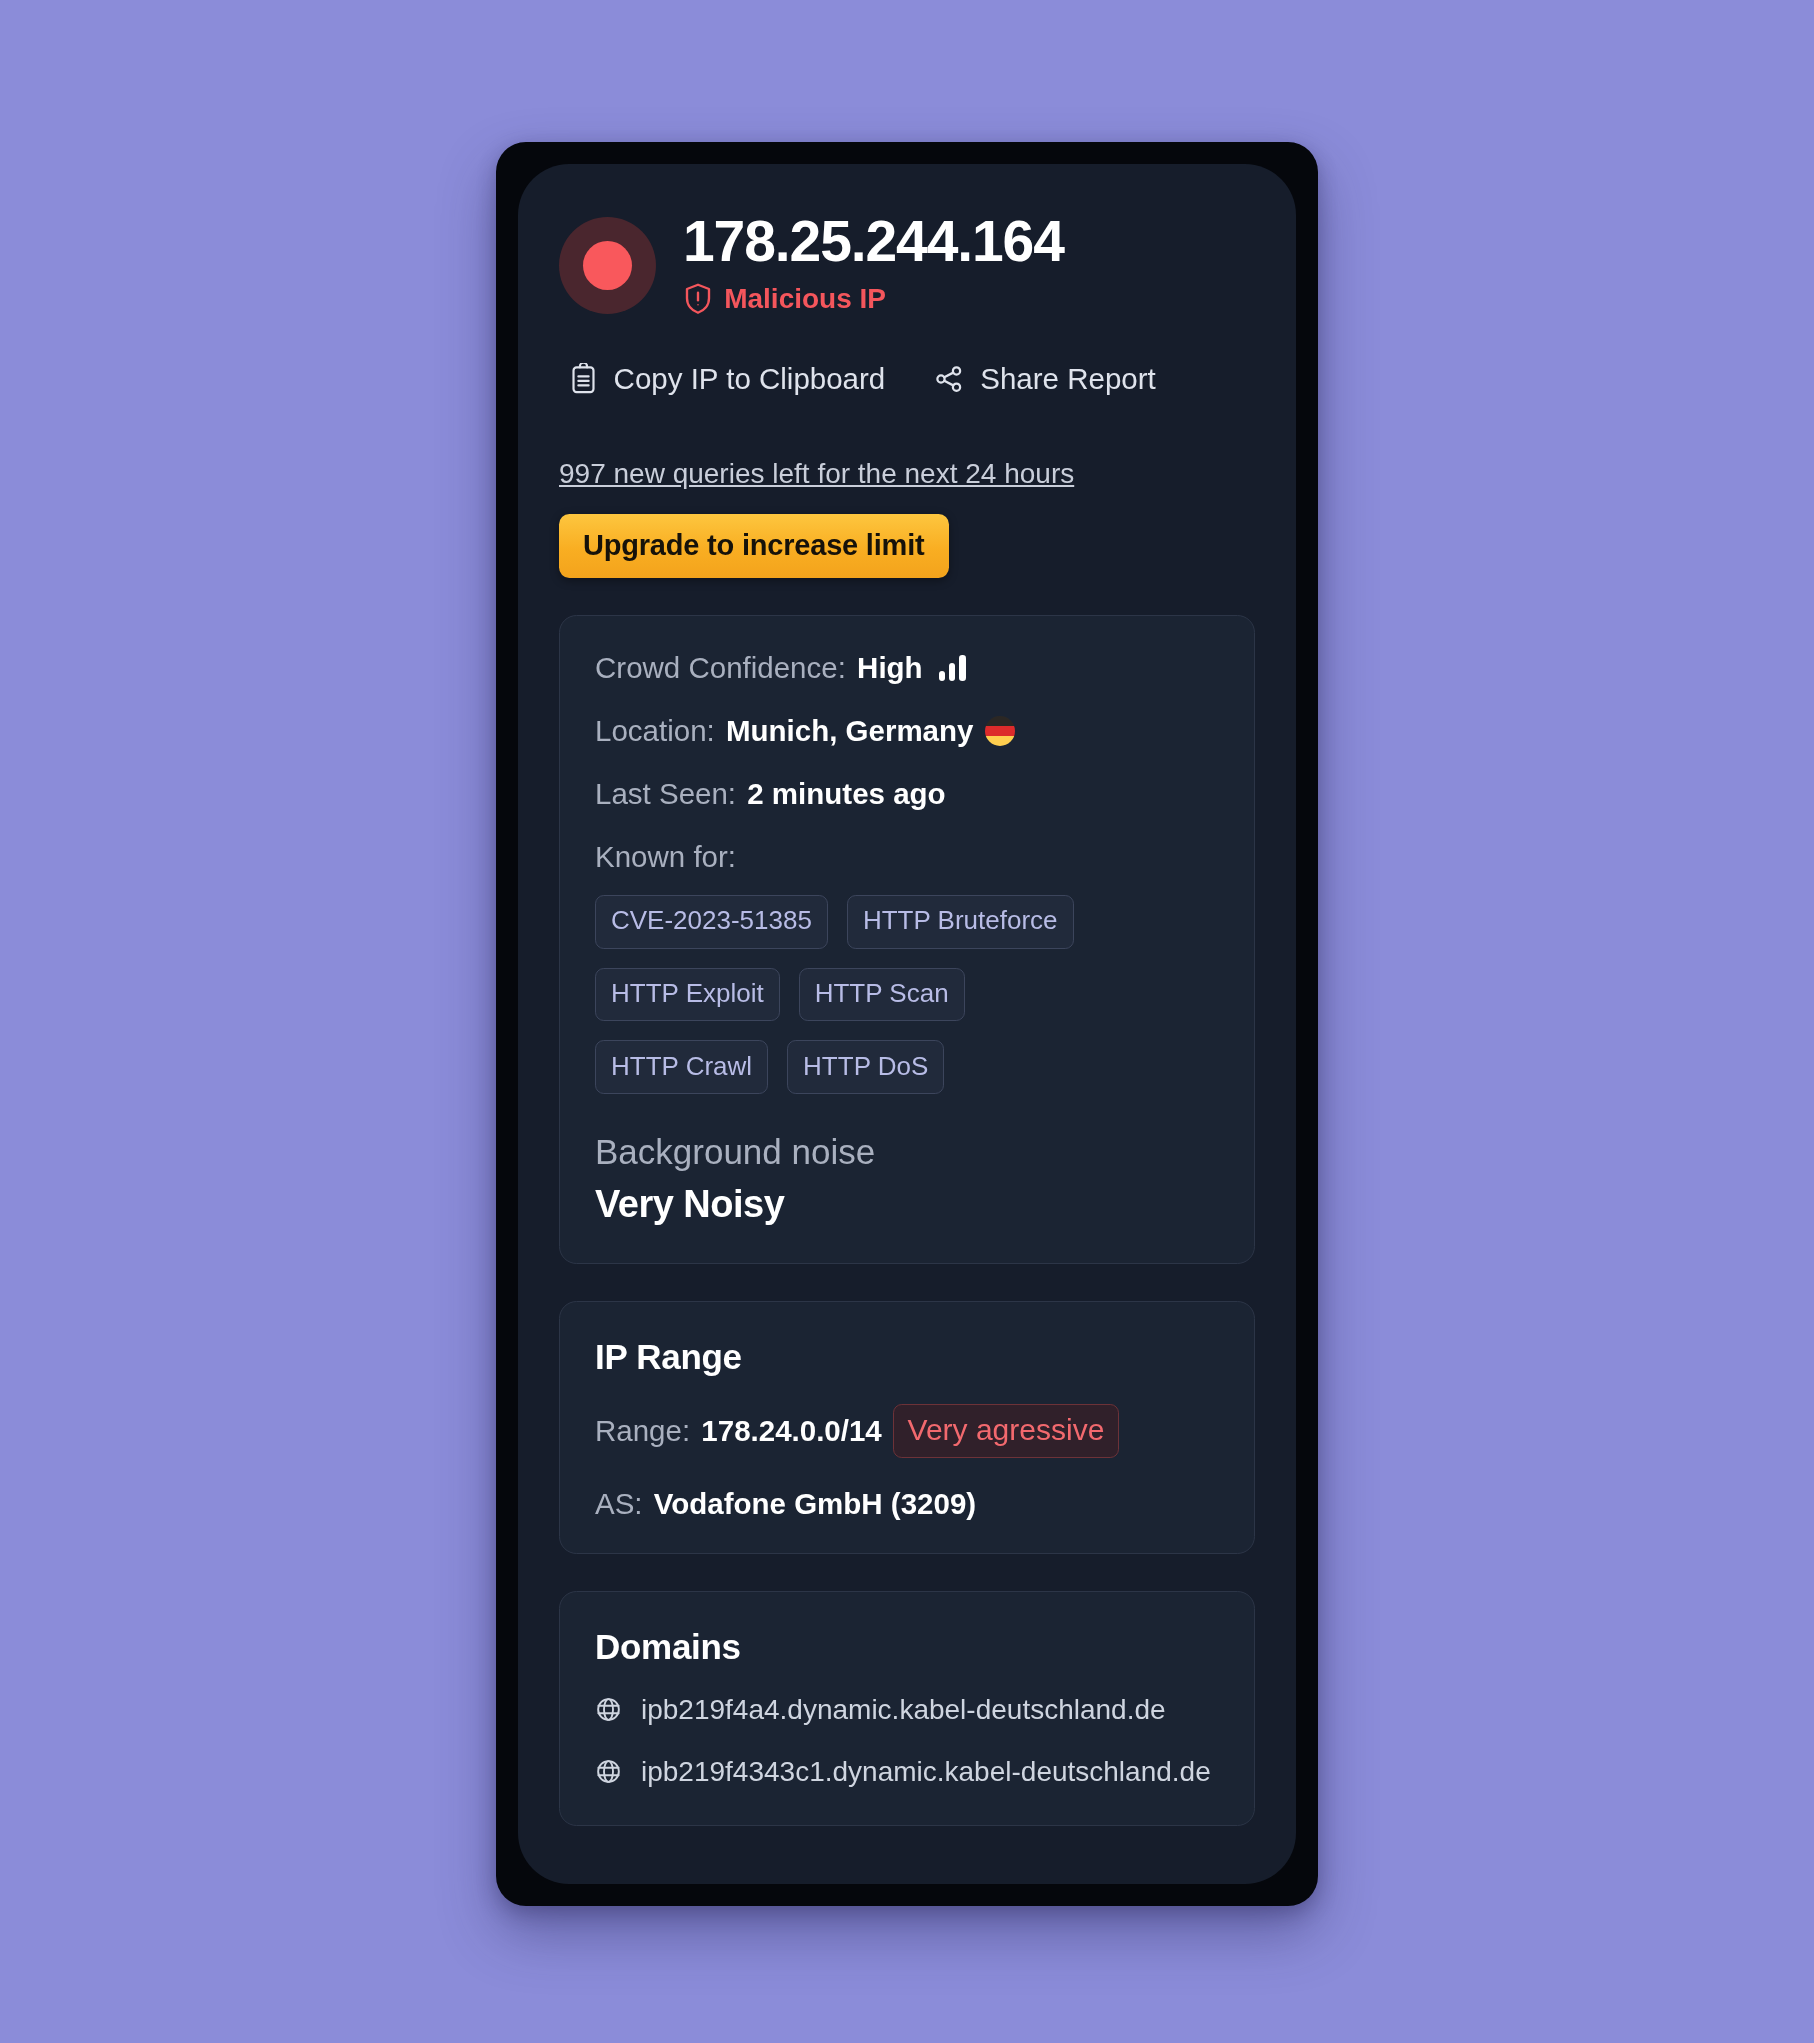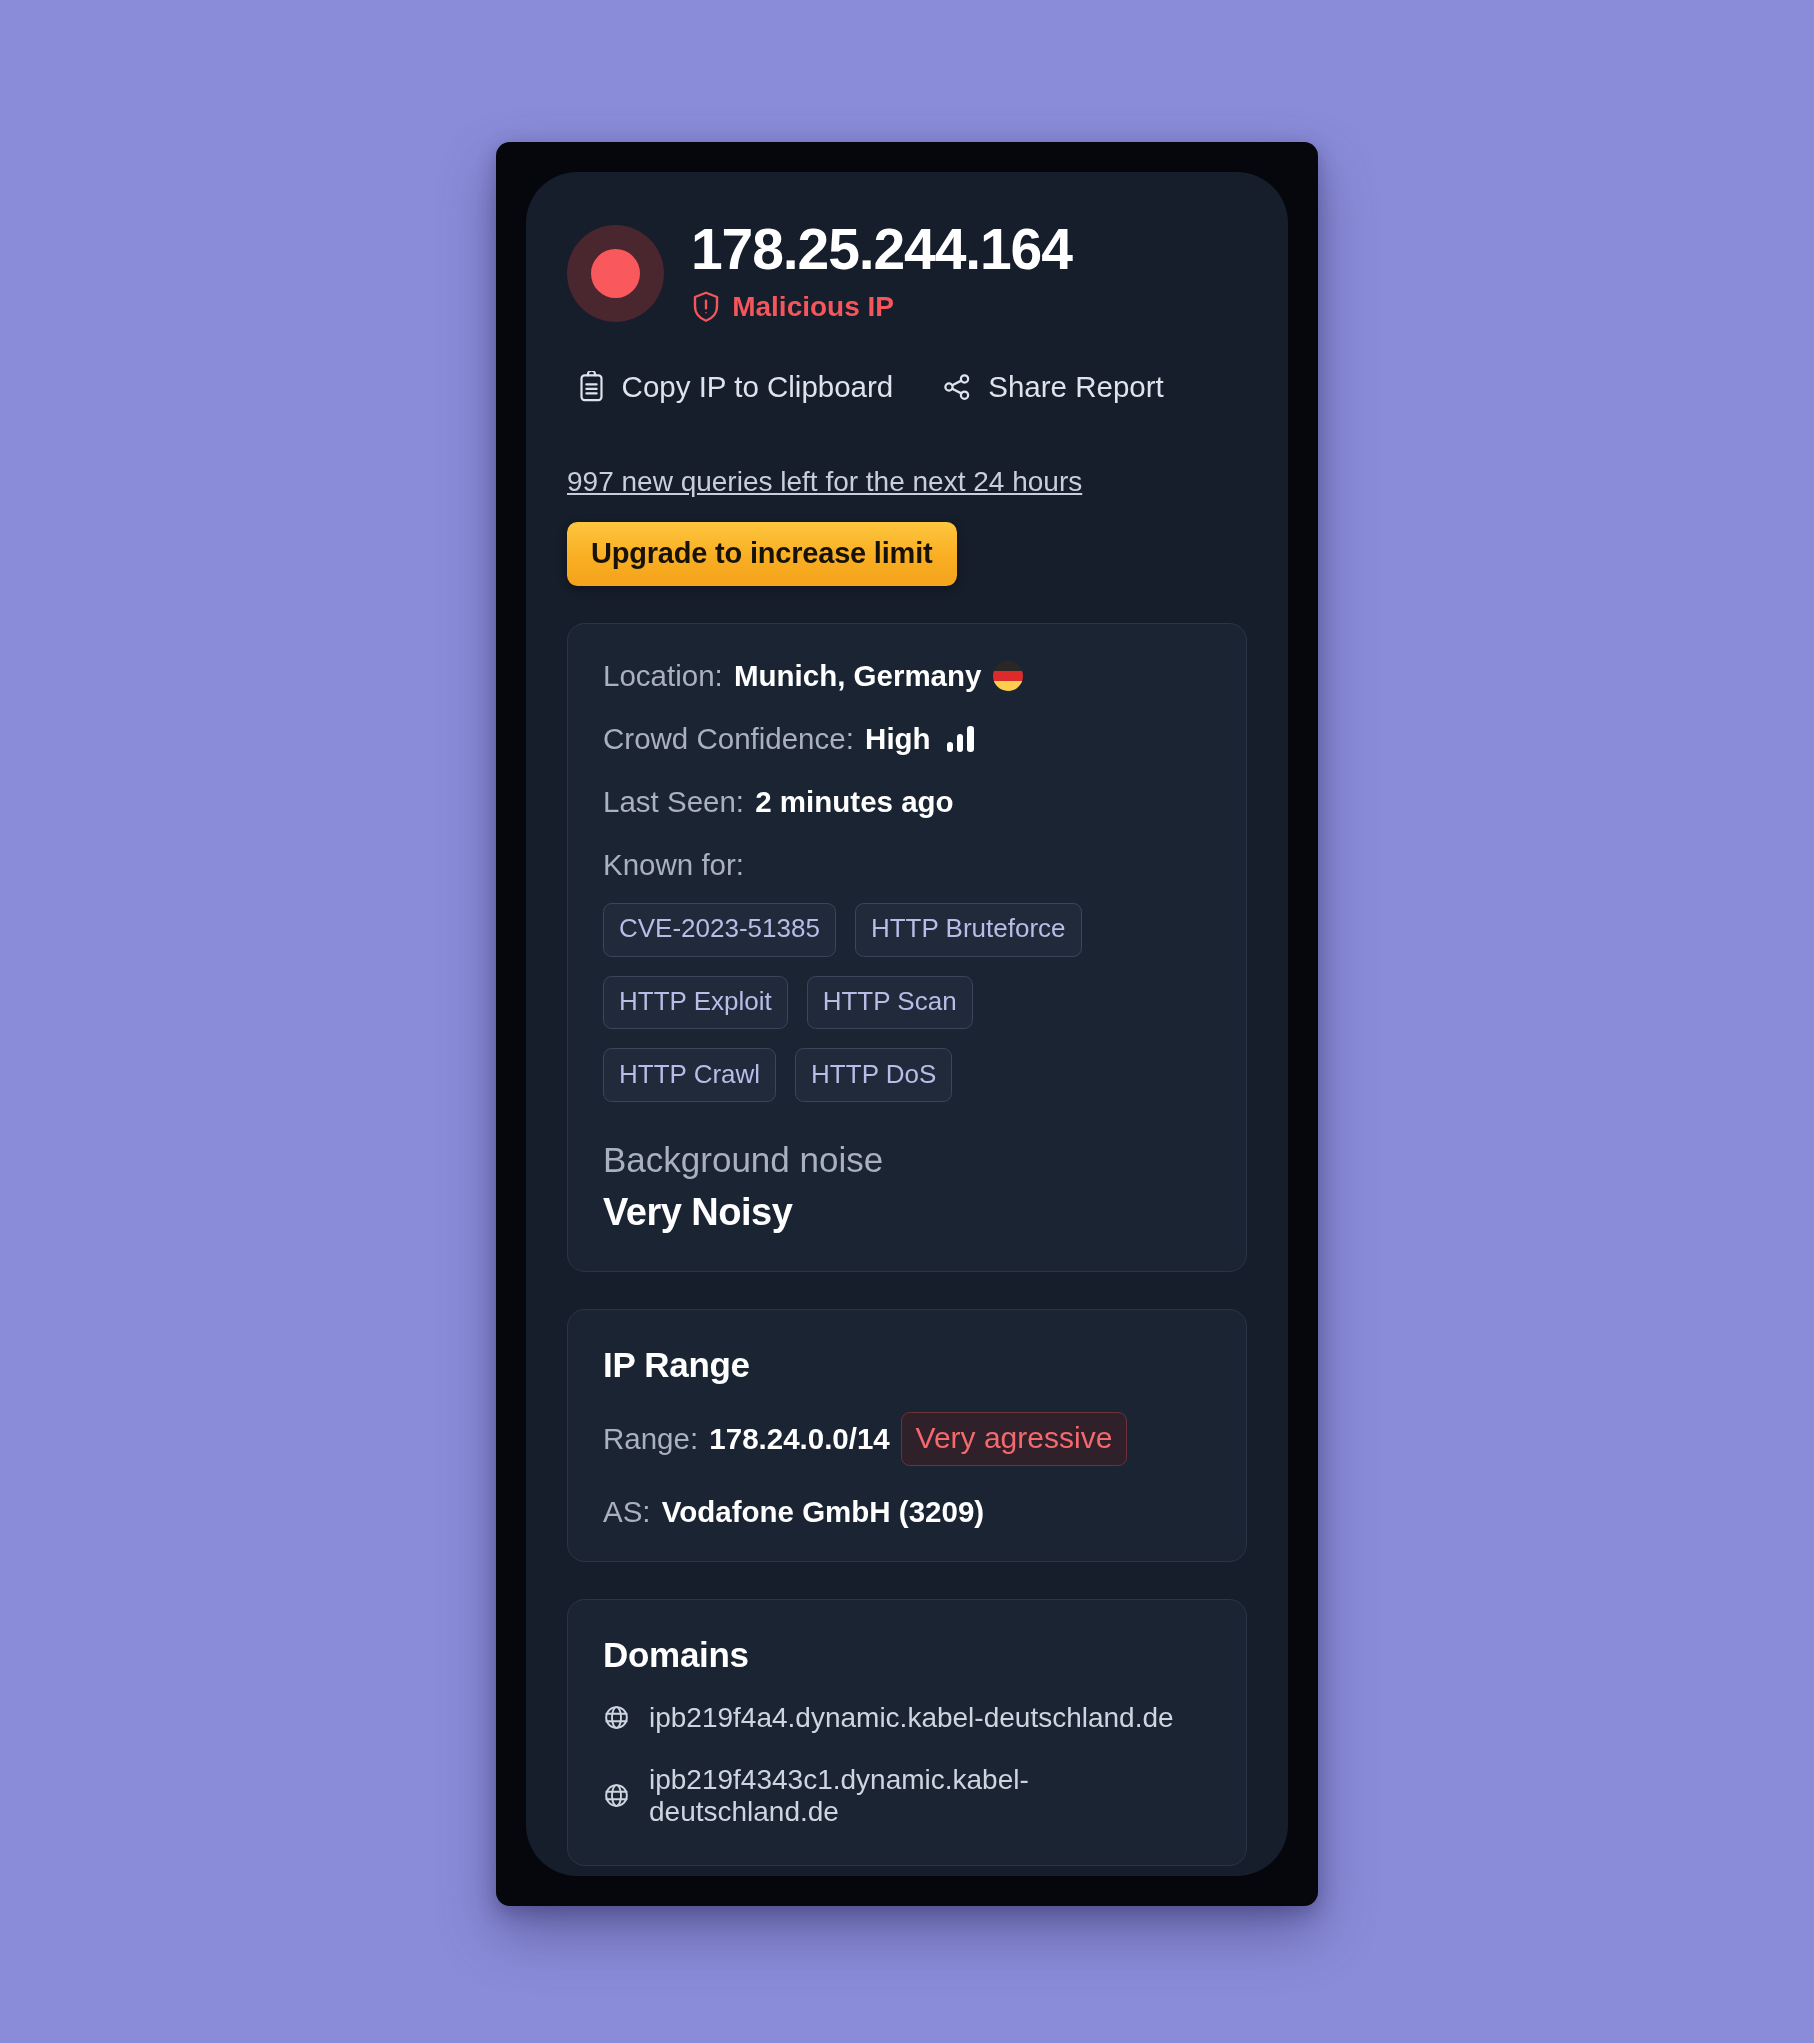--- a/index.html
+++ b/index.html
@@ -16,22 +16,22 @@
     width:1814px; height:2043px;
     display:flex; justify-content:center;
   }
 
   
   .phone {
     position:absolute;
     left:496px; top:142px;
     width:822px; height:1764px;
     background:#05070c;
-    border-radius:14px;
-    padding:30px;
+    border-radius:30px;
+    padding:22px;
     box-shadow:0 27px 56px rgba(40,38,90,.42), 0 6.4px 19px rgba(30,28,70,.30);
   }
   .screen {
     width:100%; height:100%;
     background:#161d2b;
     border-radius:51px;
     overflow:hidden;
     position:relative;
   }
   .screen-inner {
@@ -245,32 +245,32 @@
           </div>
         </div>
 
         
         <div class="quota">997 new queries left for the next 24 hours</div>
         <button class="upgrade-btn">Upgrade to increase limit</button>
 
         
         <div class="card">
           <div class="row">
-            <span>Location:</span>
-            <b>Munich, Germany</b>
-            <span class="flag"></span>
-          </div>
-          <div class="row">
             <span>Crowd Confidence:</span>
             <b>High</b>
             <span class="bars">
               <i class="b1"></i>
                 <i class="b2"></i>
                 <i class="b3"></i>
             </span>
+          </div>
+          <div class="row">
+            <span>Location:</span>
+            <b>Munich, Germany</b>
+            <span class="flag"></span>
           </div>
           <div class="row">
             <span>Last Seen:</span>
             <b>2 minutes ago</b>
           </div>
 
           <div class="known-label">Known for:</div>
           <div class="tags">
             <span class="tag">CVE-2023-51385</span>
             <span class="tag">HTTP Bruteforce</span>

